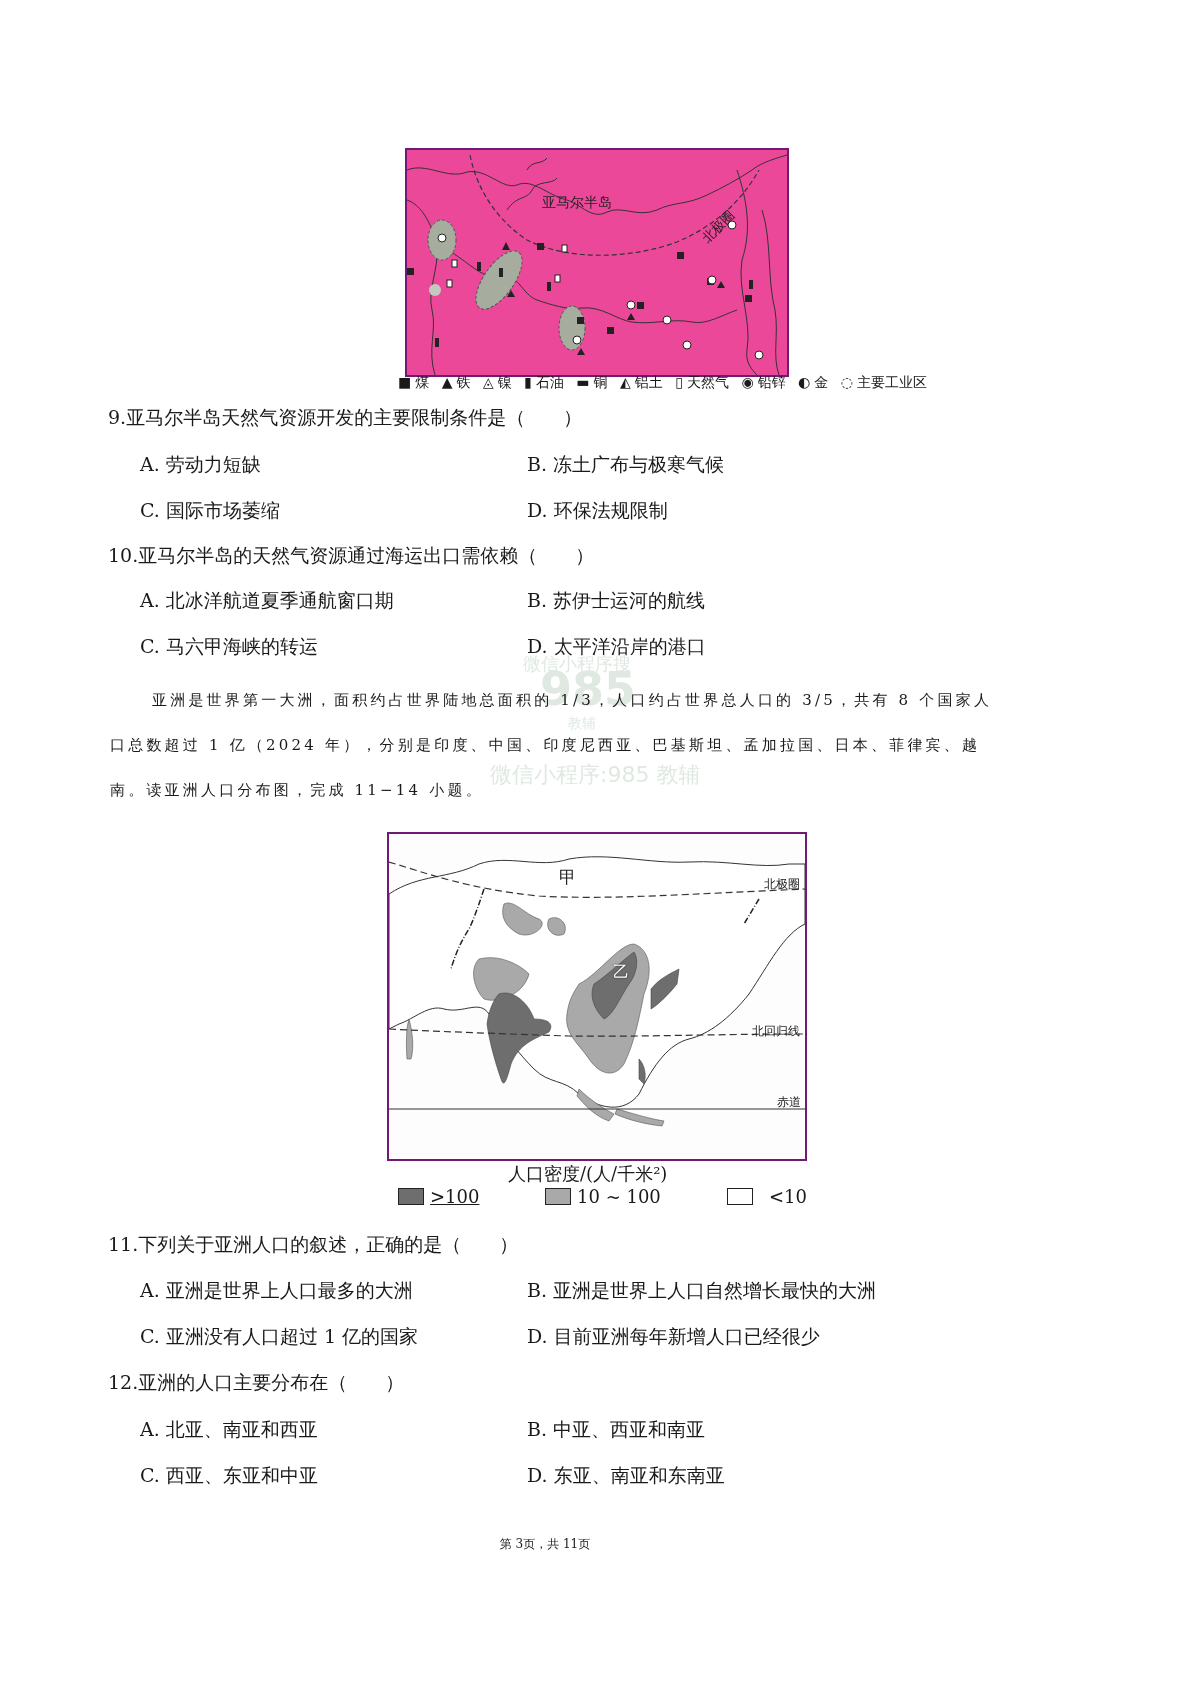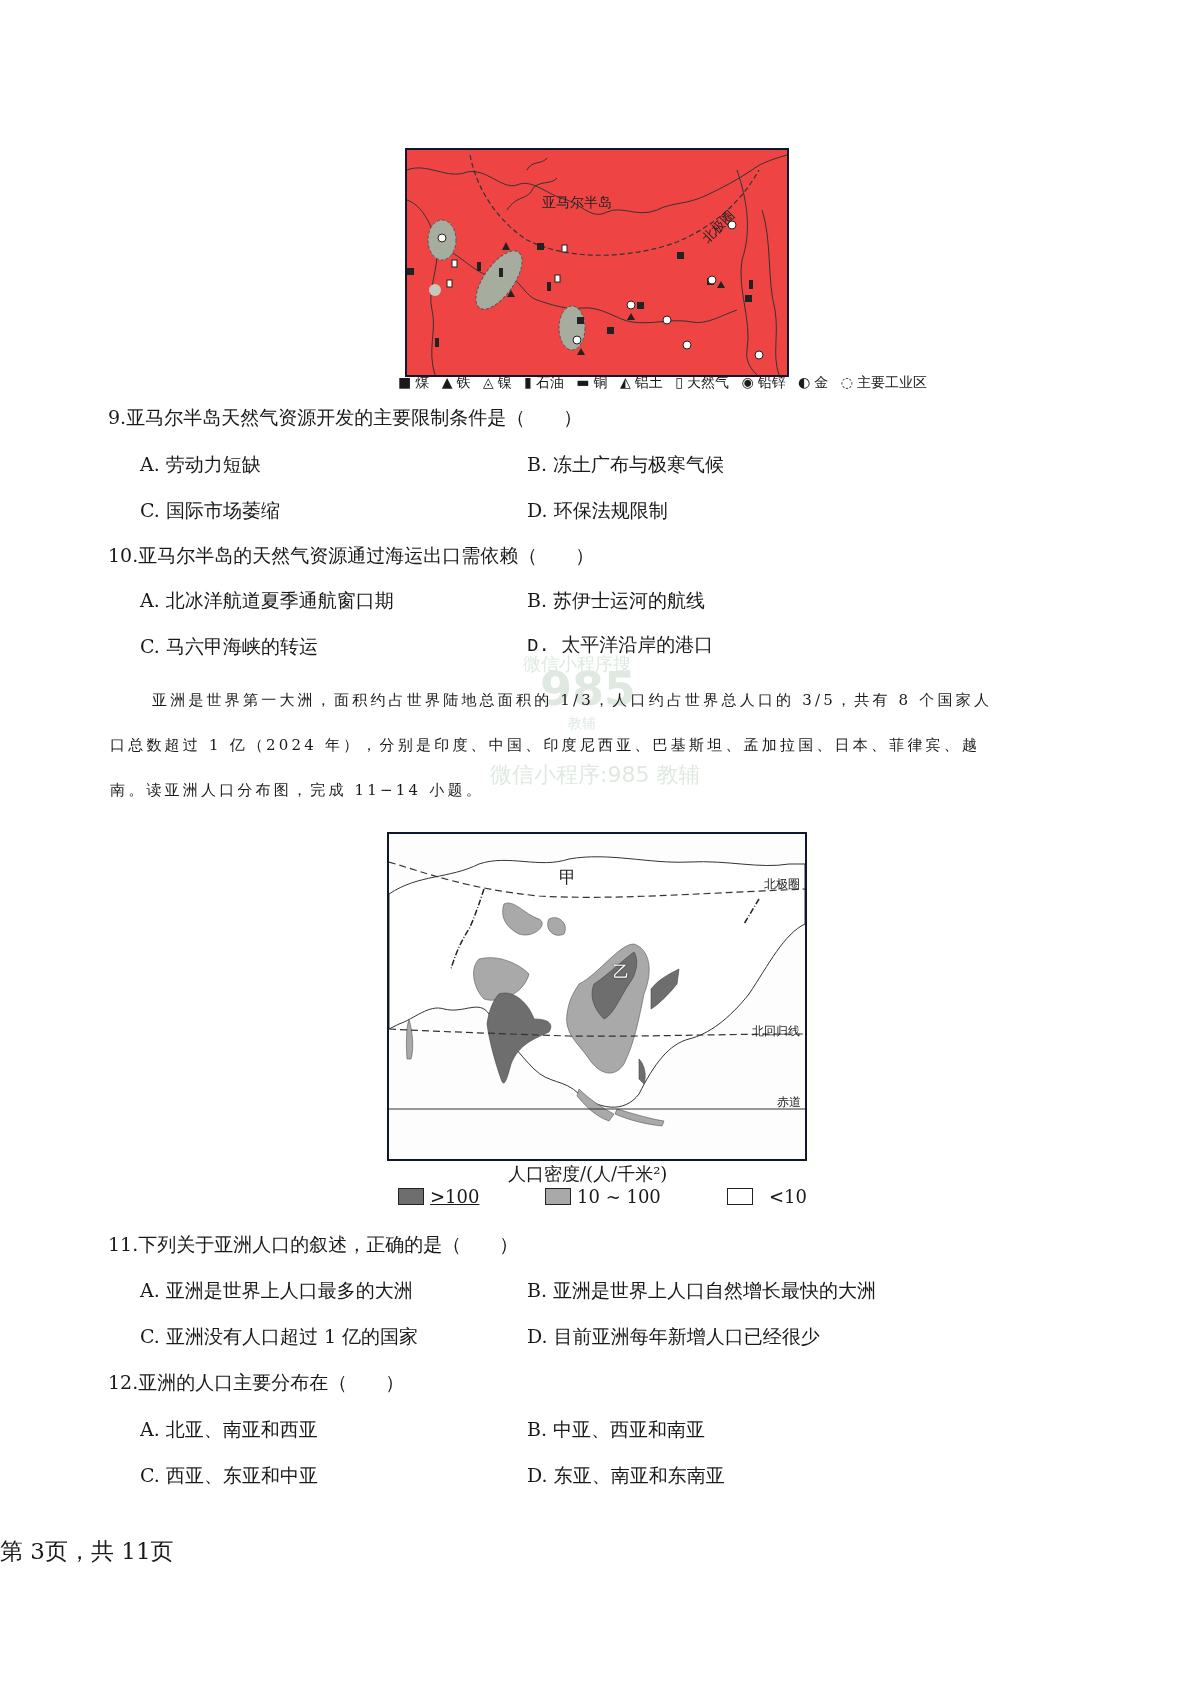--- a/index.html
+++ b/index.html
@@ -2,28 +2,28 @@
 <html><head>
 <meta charset="utf-8">
 <style>
   html, body { margin:0; padding:0; }
   body { width:1190px; height:1683px; background:#ffffff; position:relative; overflow:hidden;
          font-family:"DejaVu Serif","Liberation Serif",serif; color:#1a1a1a; }
   .q { position:absolute; left:108px; font-size:19px; line-height:24px; white-space:nowrap;text-align:center; }
   .opt { position:absolute; font-size:19px; line-height:24px; white-space:nowrap; }
   .optA { left:140px; } .optB { left:527px; }
   .para { position:absolute; left:110px; width:975px; font-size:15px; line-height:24px; letter-spacing:3.2px; white-space:nowrap; }
-  .map { position:absolute; border:2px solid #0f172a; background:#ef4444; overflow:hidden; }
+  .map { position:absolute; border:2px solid #701a75; background:#ec4899; overflow:hidden; }
   .map svg { display:block; }
   .legend1 { position:absolute; left:398px; top:374px; font-size:14px; white-space:nowrap; letter-spacing:0px; }
   .legend1 span { margin-right:4px; }
   .legend2title { position:absolute; left:508px; top:1162px; font-size:18px; }
   .legend2 { position:absolute; top:1186px; font-size:18px; display:flex; align-items:center; }
   .sw { width:24px; height:15px; border:1.5px solid #222; display:inline-block; margin-right:6px; }
-  .footer { position:absolute; top:1536px; left:0; width:1090px; font-size:23px; }
+  .footer { position:absolute; top:1536px; left:0; width:1090px; text-align:center; font-size:12px; }
   .wm { position:absolute; color:#dfe9e2; font-family:"DejaVu Sans","Liberation Sans",sans-serif; white-space:nowrap; }
   .maplabel { position:absolute; font-family:"DejaVu Sans","Liberation Sans",sans-serif; color:#222; white-space:nowrap; }
 </style>
 </head>
 <body>
 
 <div class="map" style="left:405px; top:148px; width:380px; height:225px;">
   <svg width="380" height="225" viewBox="0 0 380 225">
     <g fill="none" stroke="#333" stroke-width="1">
 
@@ -102,21 +102,21 @@
 <div class="opt optB" style="top:452px;">B. 冻土广布与极寒气候</div>
 <div class="opt optA" style="top:498px;">C. 国际市场萎缩</div>
 <div class="opt optB" style="top:498px;">D. 环保法规限制</div>
 
 <div class="q" style="top:543px;">
   <span>10.</span><span>亚马尔半岛的天然气资源通过海运出口需依赖（　　）</span>
 </div>
 <div class="opt optA" style="top:588px;">A. 北冰洋航道夏季通航窗口期</div>
 <div class="opt optB" style="top:588px;">B. 苏伊士运河的航线</div>
 <div class="opt optA" style="top:634px;">C. 马六甲海峡的转运</div>
-<div class="opt optB" style="top:634px;font-family:Liberation Mono, monospace;">D. 太平洋沿岸的港口</div>
+<div class="opt optB" style="top:634px;">D. 太平洋沿岸的港口</div>
 
 <div class="wm" style="left:523px; top:652px; font-size:18px;">微信小程序搜</div>
 <div class="wm" style="left:540px; top:662px; font-size:46px; font-weight:bold;">985</div>
 <div class="wm" style="left:568px; top:715px; font-size:14px;">教辅</div>
 <div class="wm" style="left:490px; top:760px; font-size:22px;">微信小程序:985 教辅</div>
 
 <div class="para" style="top:688px; left:152px;">亚洲是世界第一大洲，面积约占世界陆地总面积的 1/3，人口约占世界总人口的 3/5，共有 8 个国家人</div>
 <div class="para" style="top:733px;">口总数超过 1 亿（2024 年），分别是印度、中国、印度尼西亚、巴基斯坦、孟加拉国、日本、菲律宾、越</div>
 <div class="para" style="top:778px;">南。读亚洲人口分布图，完成 11−14 小题。</div>
 

